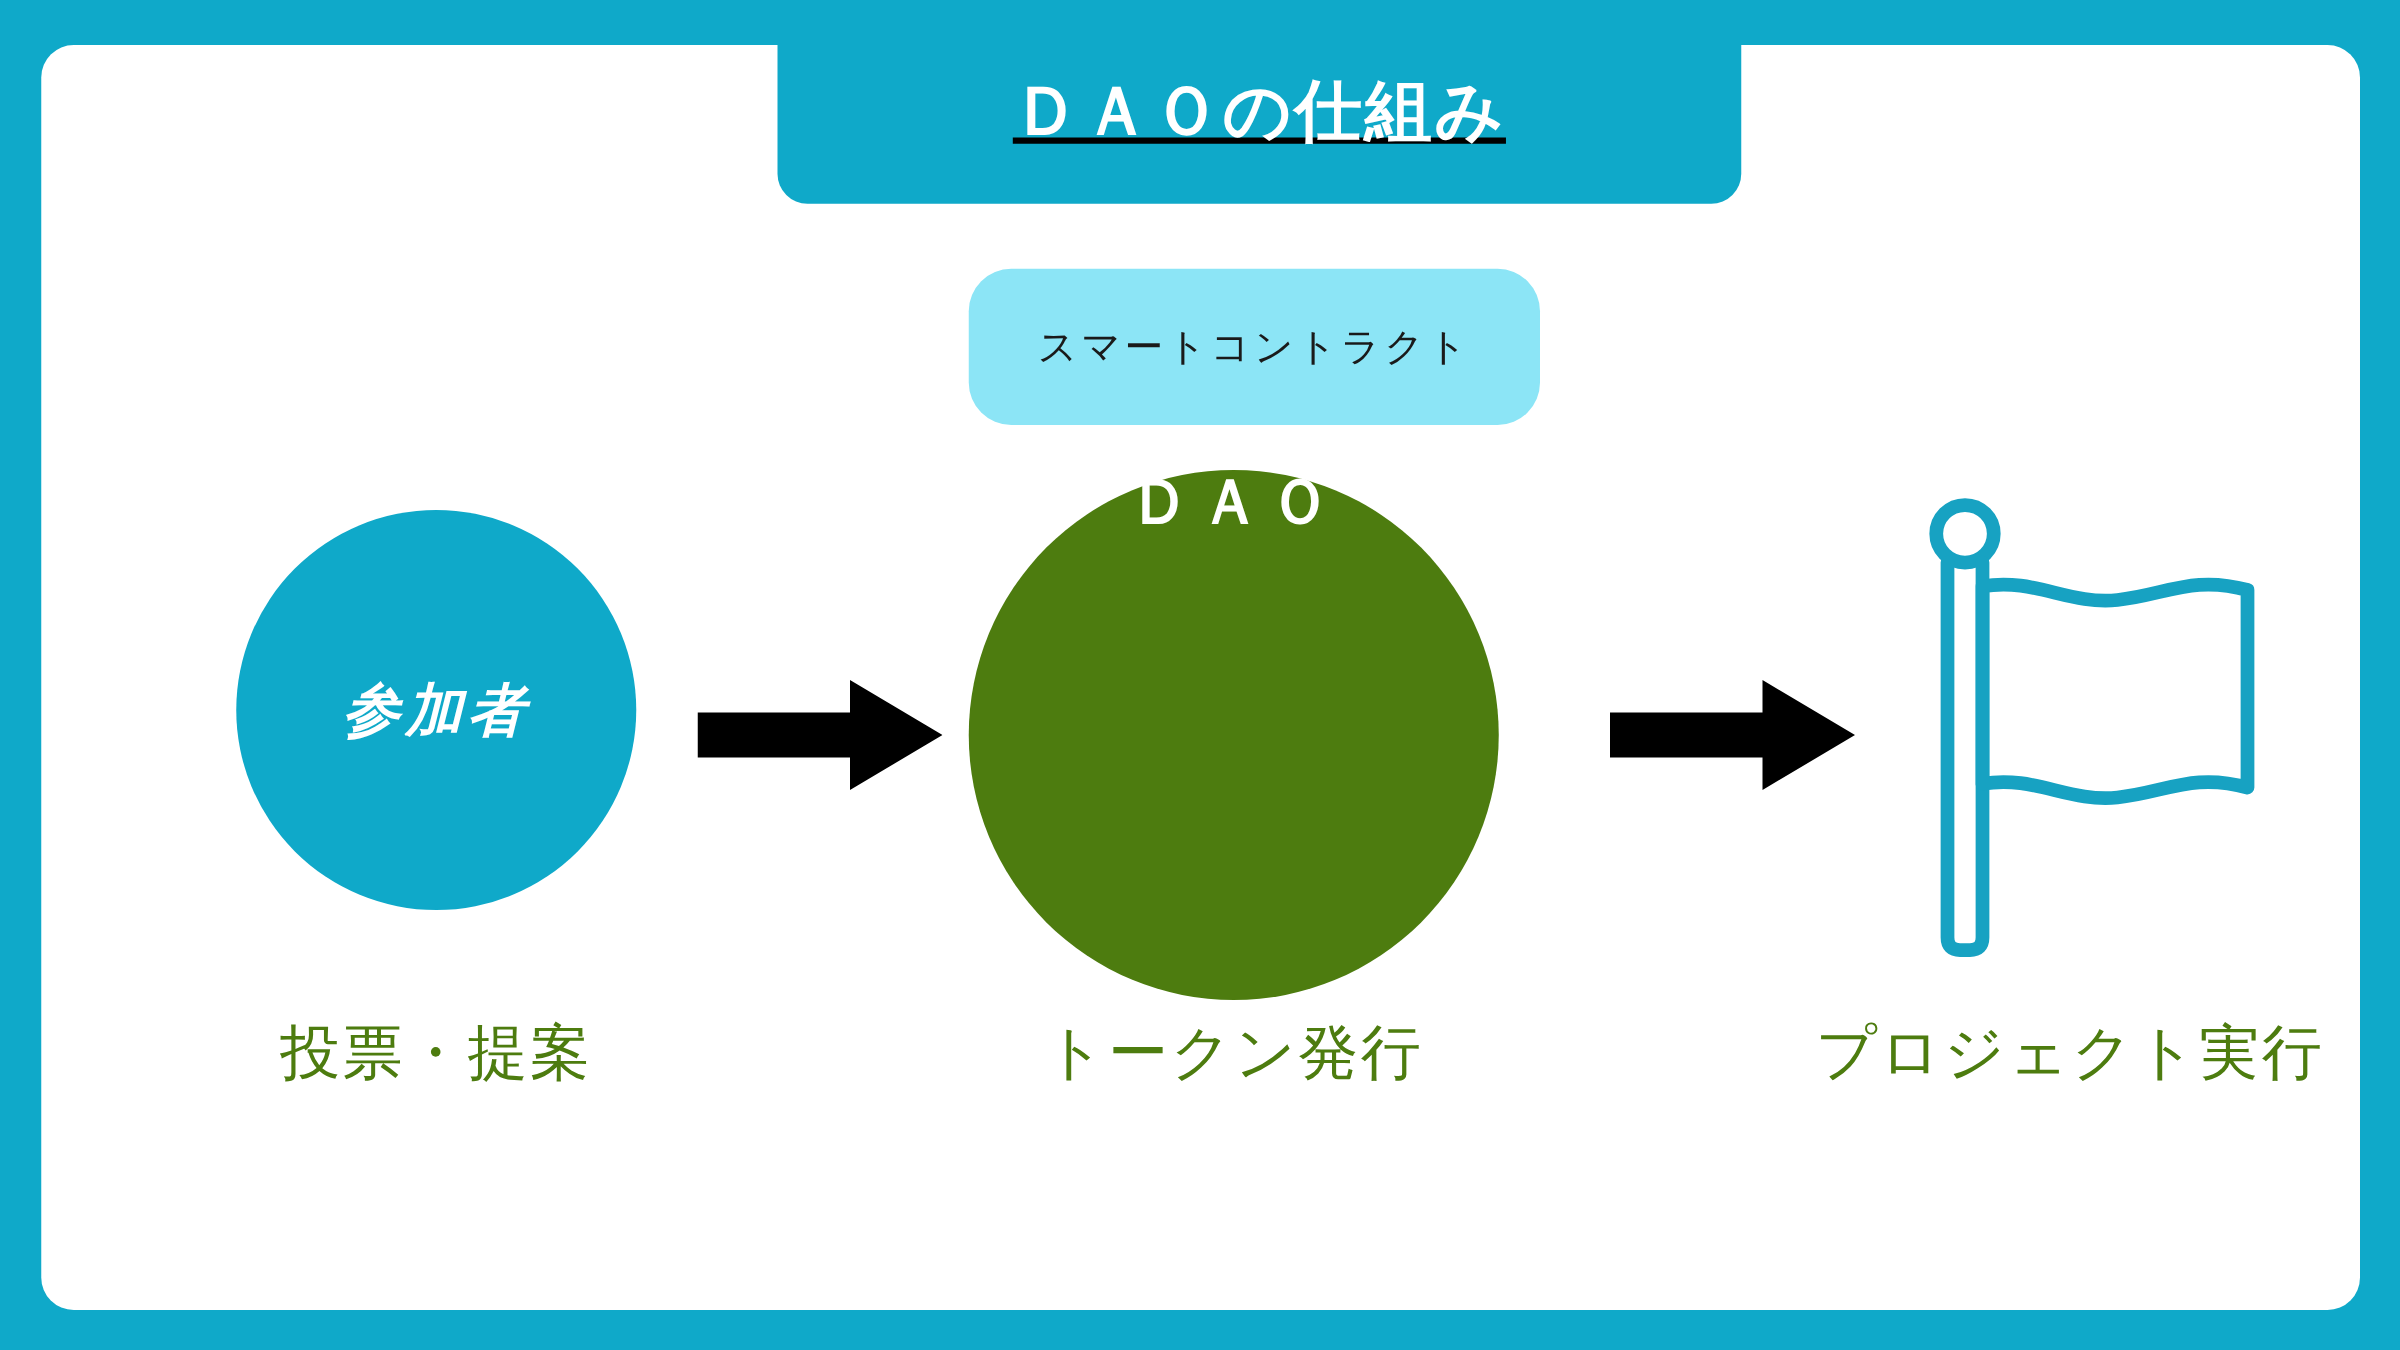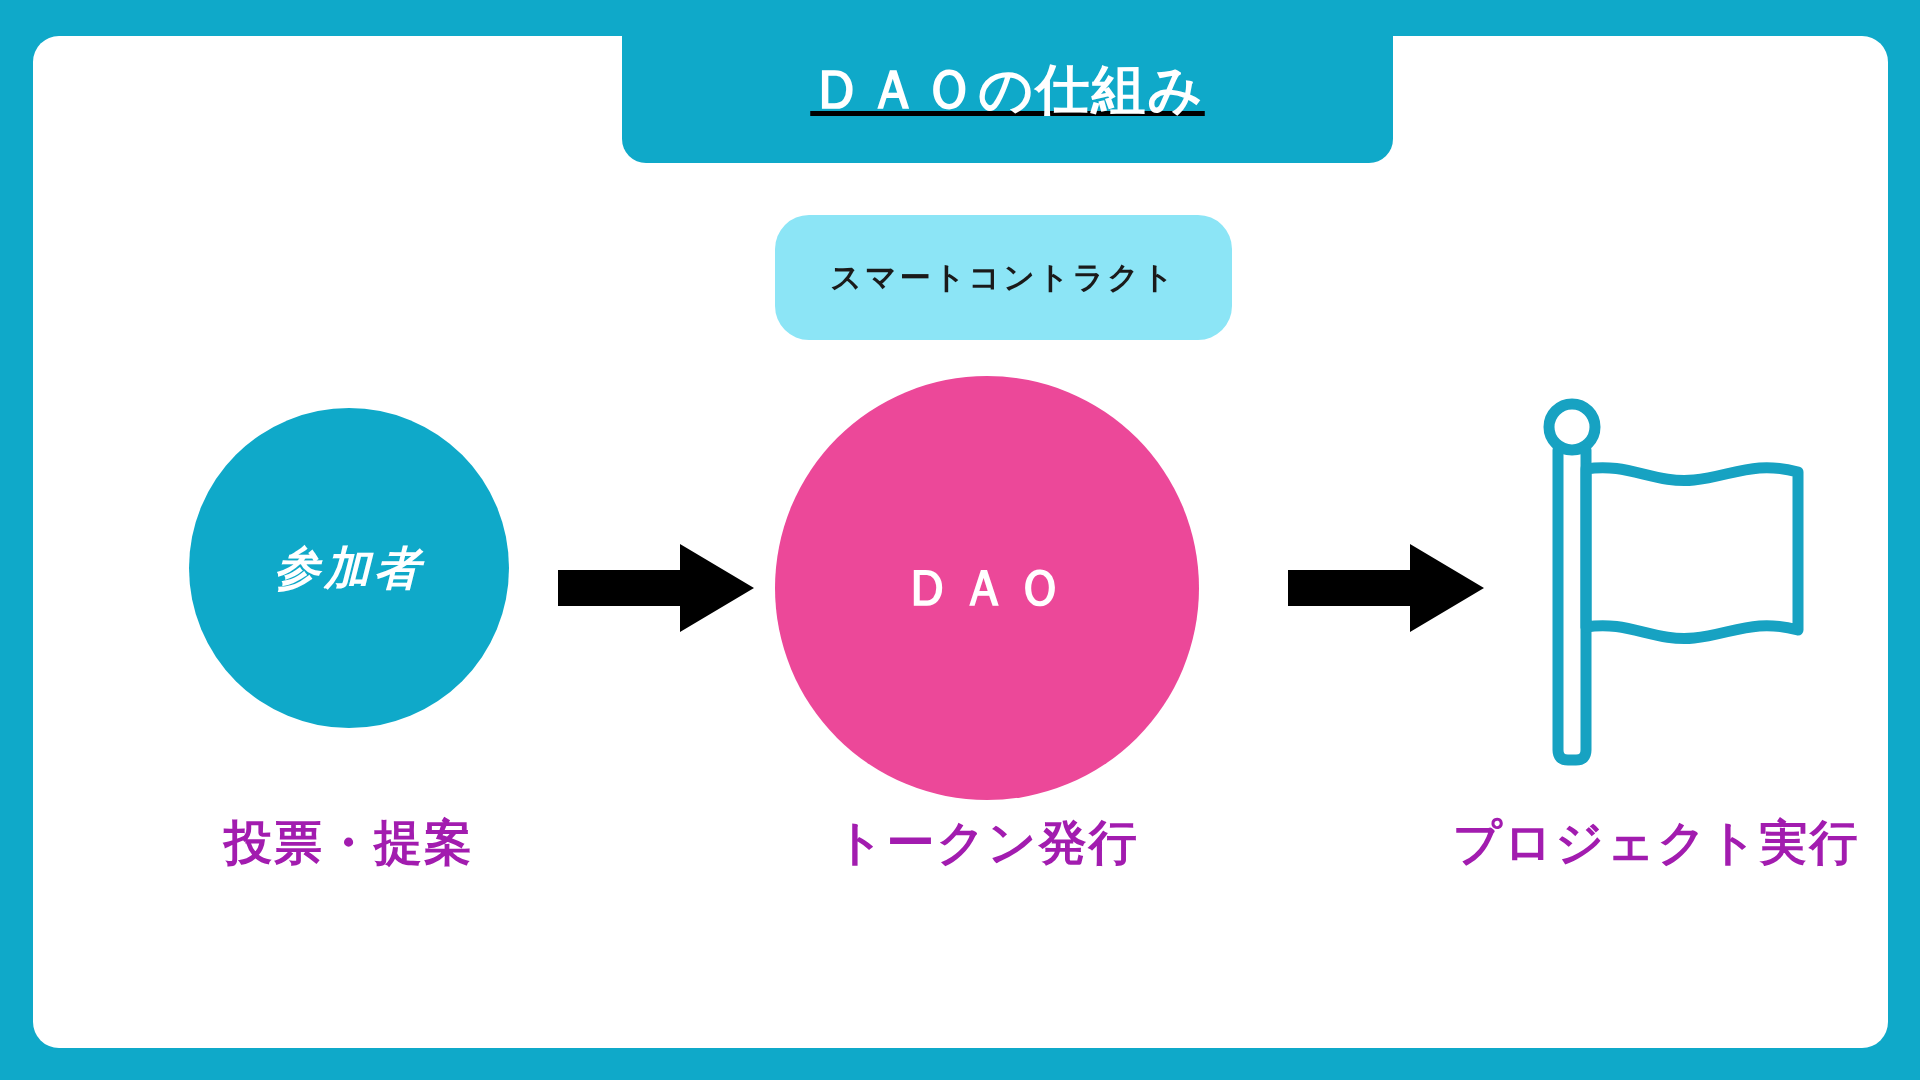--- a/index.html
+++ b/index.html
@@ -73,21 +73,20 @@
     align-items: center;
     justify-content: center;
     z-index: 4;
   }
   .pill .pill-text {
     color: #1A1A1A;
     font-size: 31px;
     letter-spacing: 3px;
     white-space: nowrap;
     line-height: 1;
-    font-weight: bold;
   }
 
   
   .row {
     position: absolute;
     left: 33px;
     top: 340px;
     width: 1855px;
     height: 440px;
   }
@@ -116,23 +115,23 @@
   }
 
   
   .circle-big {
     position: absolute;
     left: 709px;
     top: 0px;
     width: 424px;
     height: 424px;
     border-radius: 50%;
-    background: #ec4899;
-    display: flex;
-    align-items: center;
+    background: #4d7c0f;
+    display: flex;
+    align-items: flex-start;
     justify-content: center;
   }
   .circle-big .c-text {
     color: #FFFFFF;
     font-size: 50px;
     font-weight: bold;
     letter-spacing: 6px;
     line-height: 1;
     white-space: nowrap;
   }
@@ -166,23 +165,23 @@
     width: 1855px;
     height: 90px;
   }
   .caption {
     position: absolute;
     top: 0;
     height: 90px;
     display: flex;
     align-items: center;
     justify-content: center;
-    color: #a21caf;
+    color: #4d7c0f;
     font-size: 48px;
-    font-weight: bold;
+    font-weight: normal;
     letter-spacing: 2px;
     line-height: 1;
     white-space: nowrap;
   }
   .caption.cap-1 { left: 103px;  width: 360px; }
   .caption.cap-2 { left: 741px;  width: 360px; }
   .caption.cap-3 { left: 1370px; width: 440px; }
 </style>
 </head>
 <body>

